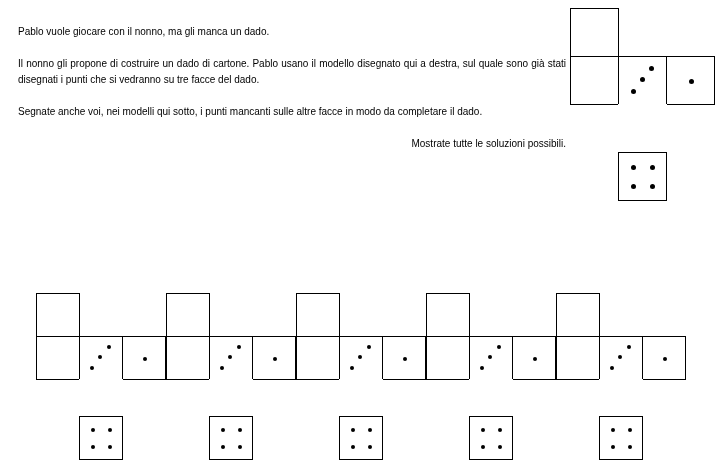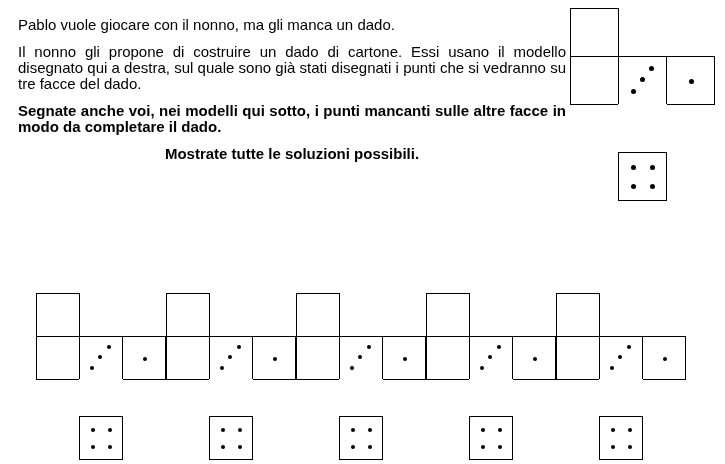--- a/index.html
+++ b/index.html
@@ -22,34 +22,34 @@
     height: 464px;
   }
   
   .text-col {
     position: absolute;
     left: 18px;
     top: 8px;
     width: 548px;
   }
   .para {
-    font-size: 15px;
+    font-size: 10px;
     line-height: 16px;
     text-align: justify;
-    margin: 9px 0 11px 0;
+    margin: 16px 0 11px 0;
     color: #000;
   }
   .para.bold {
-    font-weight: bold;
+    font-weight: normal;
   }
   .para.italic {
     font-style: italic;
   }
   .para.nojust {
-    text-align: center;
+    text-align: right;
   }
   
   .net {
     position: absolute;
   }
   .cell {
     position: absolute;
     border: 1px solid #000;
     box-sizing: border-box;
     background: #fff;
@@ -66,21 +66,21 @@
     height: 4px;
   }
 </style>
 </head>
 <body>
 
 <div id="page">
 
   <div class="text-col">
     <p class="para">Pablo vuole giocare con il nonno, ma gli manca un dado.</p>
-    <p class="para">Il nonno gli propone di costruire un dado di cartone. Essi usano il modello disegnato qui a destra, sul quale sono già stati disegnati i punti che si vedranno su tre facce del dado.</p>
+    <p class="para">Il nonno gli propone di costruire un dado di cartone. Pablo usano il modello disegnato qui a destra, sul quale sono già stati disegnati i punti che si vedranno su tre facce del dado.</p>
     <p class="para bold">Segnate anche voi, nei modelli qui sotto, i punti mancanti sulle altre facce in modo da completare il dado.</p>
     <p class="para bold nojust">Mostrate tutte le soluzioni possibili.</p>
   </div>
 
   <div class="net" style="left:570px; top:8px; width:148px; height:190px;">
 
     <div class="cell" style="left:0px; top:0px; width:49px; height:49px;"></div>
 
     <div class="cell" style="left:0px; top:48px; width:49px; height:49px;"></div>
     <div class="cell" style="left:48px; top:48px; width:49px; height:49px;">

